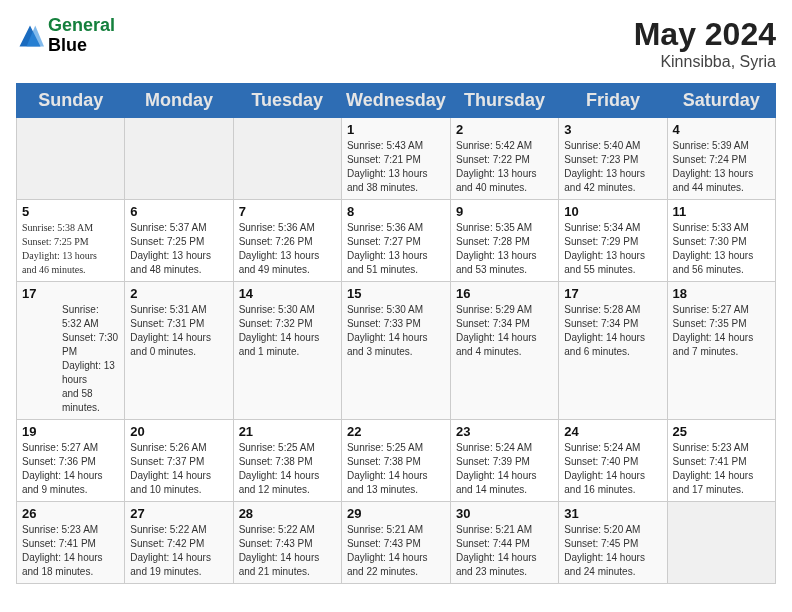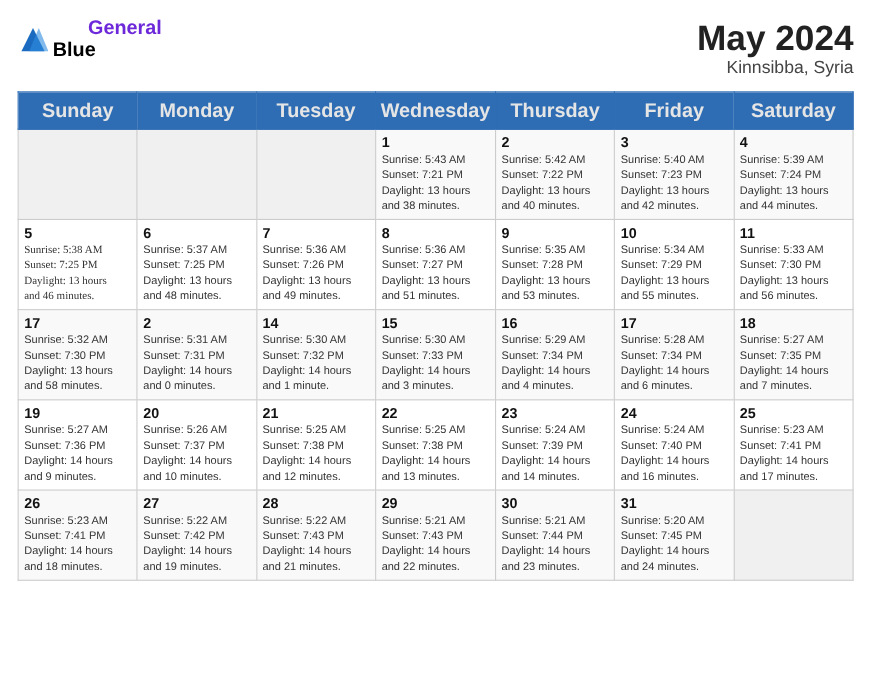--- a/index.html
+++ b/index.html
@@ -21,21 +21,21 @@
       align-items: center;
       gap: 4px;
     }
     .logo-text {
       display: flex;
       flex-direction: column;
       font-size: 18px;
       font-weight: bold;
       line-height: 1.1;
     }
-    .logo-text .general { color: #6d28d9; margin-left: 32px; }
+    .logo-text .general { color: #15803d; }
     .logo-text .blue { color: #000000; }
     .logo-icon {
       width: 28px;
       height: 28px;
     }
     .title-block {
       text-align: right;
     }
     .title-block .month-year {
       font-size: 32px;
@@ -204,21 +204,21 @@
           <div class="day-number">11</div>
           <div class="day-info" style="white-space: pre-line;">Sunrise: 5:33 AM
 Sunset: 7:30 PM
 Daylight: 13 hours
 and 56 minutes.</div>
         </td>
       </tr>
       <tr>
         <td>
           <div class="day-number">17</div>
-          <div class="day-info" style="white-space: pre-line;">Sunrise: 5:32 AM
+          <div class="day-info" style="white-space: pre-line; margin-left: 40px;">Sunrise: 5:32 AM
 Sunset: 7:30 PM
 Daylight: 13 hours
 and 58 minutes.</div>
         </td>
         <td>
           <div class="day-number">2</div>
           <div class="day-info" style="white-space: pre-line;">Sunrise: 5:31 AM
 Sunset: 7:31 PM
 Daylight: 14 hours
 and 0 minutes.</div>

